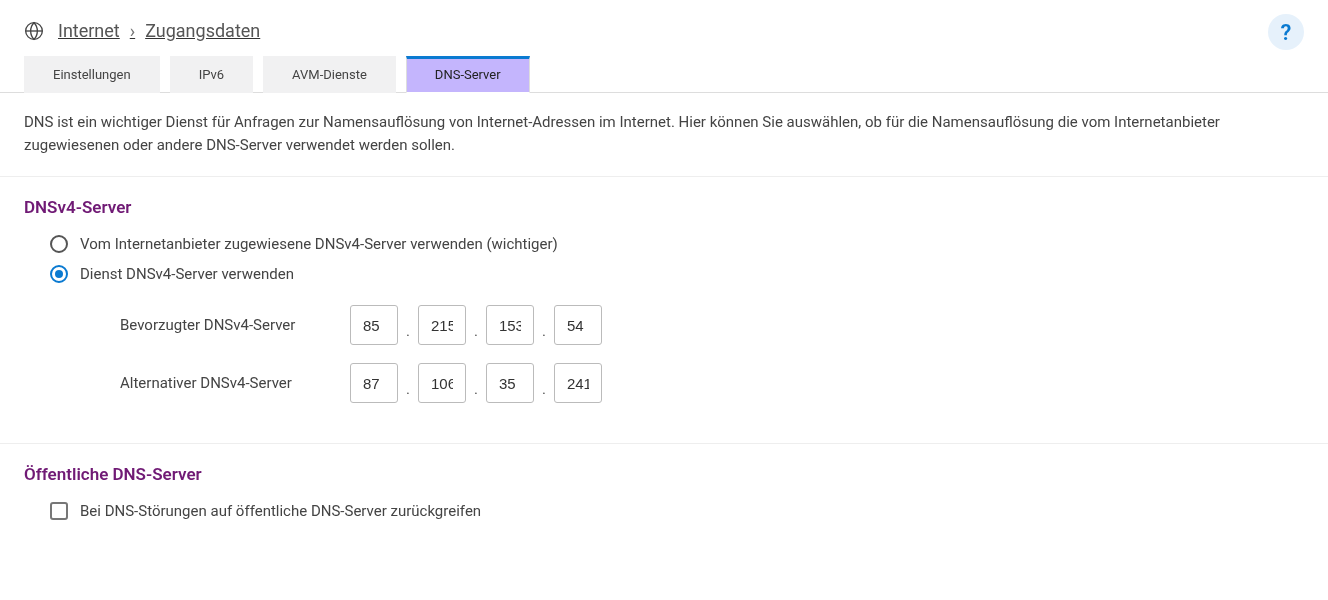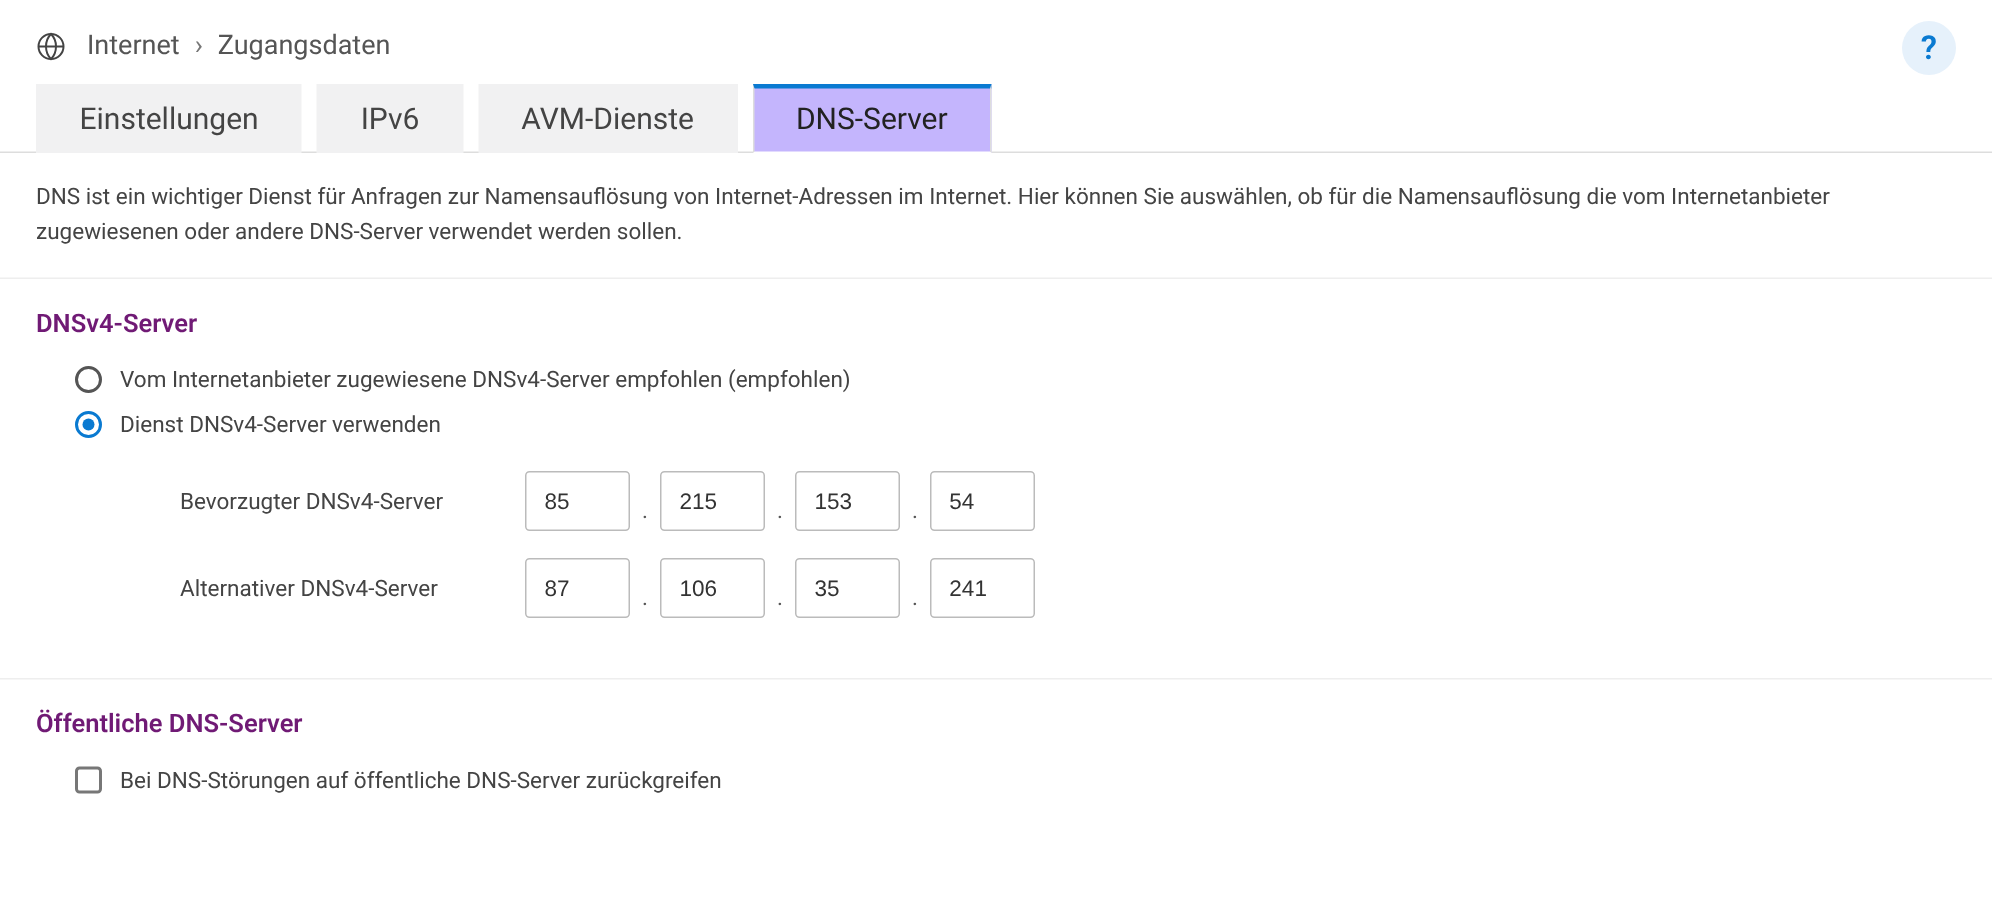--- a/index.html
+++ b/index.html
@@ -10,20 +10,21 @@
     font-size: 15px;
     color: #333;
     background: #fff;
     width: 1328px;
   }
   .header-row {
     display: flex;
     align-items: center;
     padding: 20px 24px 14px 24px;
     position: relative;
+    text-decoration: underline;
   }
   .globe-icon {
     width: 20px;
     height: 20px;
     margin-right: 14px;
     display: inline-flex;
     align-items: center;
     justify-content: center;
   }
   .breadcrumb {
@@ -57,21 +58,21 @@
     padding-left: 24px;
   }
   .tabbar {
     display: flex;
     gap: 10px;
   }
   .tab {
     padding: 10px 28px;
     background: #f1f1f2;
     color: #444;
-    font-size: 20px;
+    font-size: 13px;
     cursor: pointer;
     border: 1px solid transparent;
     border-bottom: none;
     position: relative;
     top: 1px;
   }
   .tab.active {
     background: #c4b5fd;
     border: 1px solid #ddd;
     border-top: 3px solid #0a7ad1;
@@ -143,21 +144,21 @@
   .ip-label {
     width: 270px;
     color: #444;
     padding-left: 40px;
   }
   .ip-inputs {
     display: flex;
     align-items: center;
   }
   .ip-inputs input {
-    width: 70px;
+    width: 48px;
     height: 40px;
     border: 1px solid #bbb;
     border-radius: 3px;
     text-align: left;
     padding: 0 12px;
     font-size: 15px;
     color: #333;
   }
   .ip-inputs .dot {
     margin: 0 8px;
@@ -199,21 +200,21 @@
   </div>
 </div>
 
 <div class="intro">DNS ist ein wichtiger Dienst für Anfragen zur Namensauflösung von Internet-Adressen im Internet. Hier können Sie auswählen, ob für die Namensauflösung die vom Internetanbieter zugewiesenen oder andere DNS-Server verwendet werden sollen.</div>
 
 <div class="section">
   <h3>DNSv4-Server</h3>
 
   <div class="radio-row">
     <span class="radio-outer"></span>
-    <span>Vom Internetanbieter zugewiesene DNSv4-Server empfohlen (empfohlen)</span>
+    <span>Vom Internetanbieter zugewiesene DNSv4-Server verwenden (wichtiger)</span>
   </div>
 
   <div class="radio-row">
     <span class="radio-outer checked">
       <span class="radio-inner"></span>
     </span>
     <span>Dienst DNSv4-Server verwenden</span>
   </div>
 
   <div class="ip-group">

